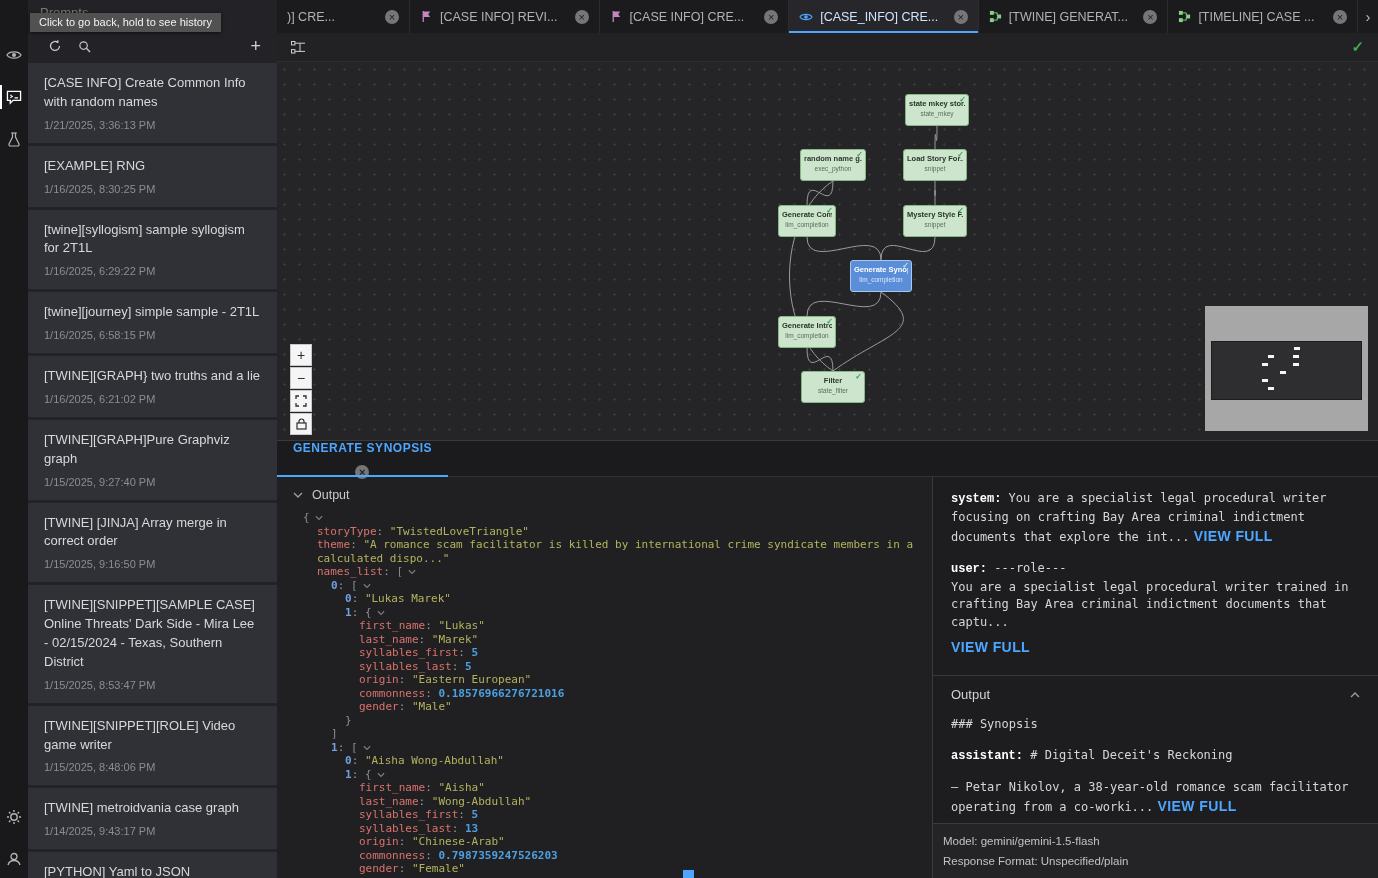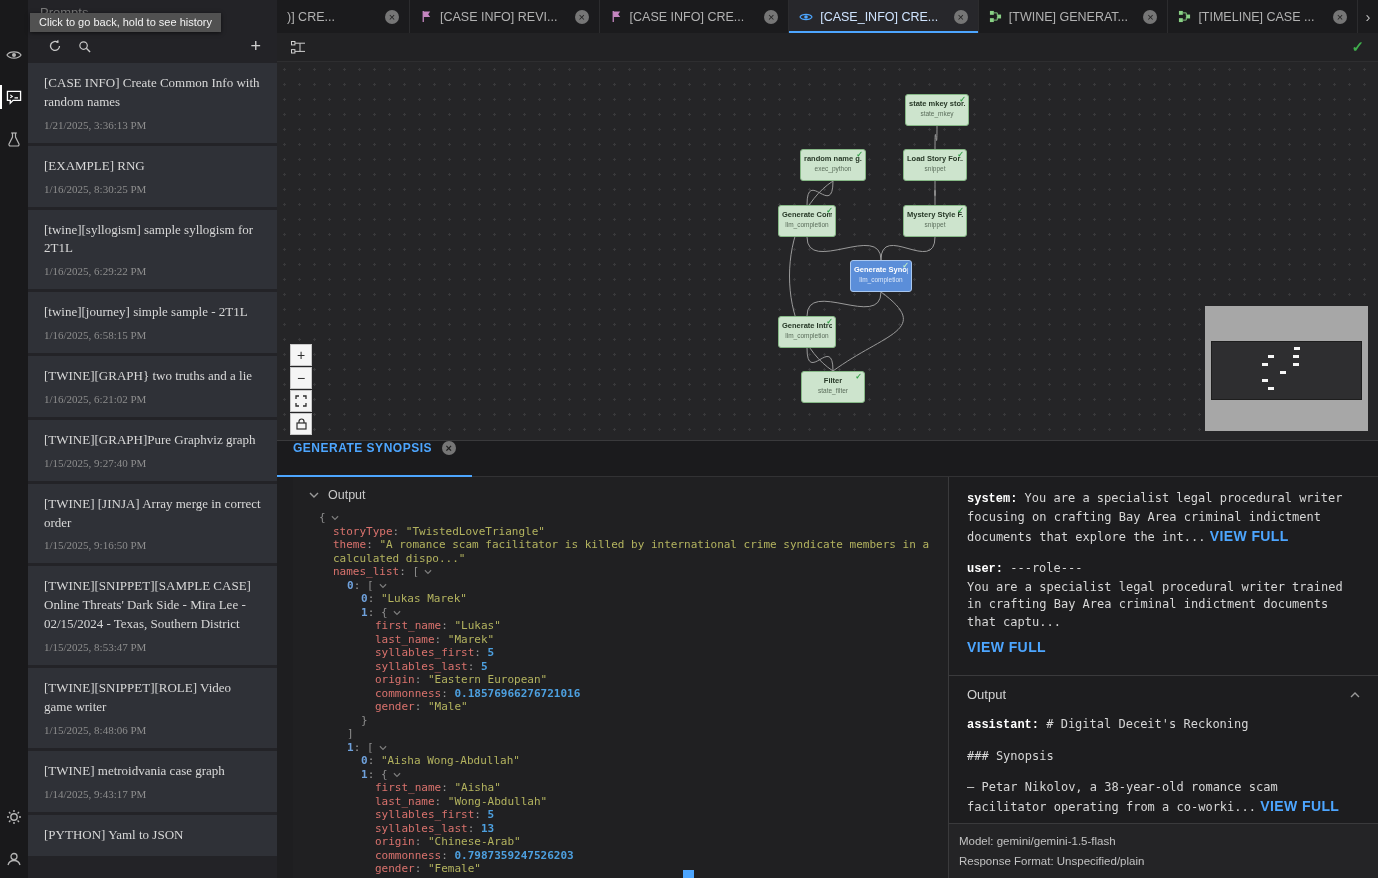--- a/index.html
+++ b/index.html
@@ -16,21 +16,21 @@
   .rail-spacer{flex:1;}
 
   
   .sidebar{width:249px;min-width:249px;background:#232327;position:relative;display:flex;flex-direction:column;}
   .sb-head{height:24px;padding:5px 12px 0;color:#787878;font-size:13px;}
   .tooltip{position:absolute;left:2px;top:13px;background:#515151;color:#f2f2f2;font-size:11px;
            padding:3px 9px 4px;z-index:6;white-space:nowrap;box-shadow:0 1px 4px rgba(0,0,0,.6);}
   .sb-toolbar{height:34px;min-height:34px;display:flex;align-items:center;gap:16px;padding:0 16px 0 20px;color:#c8c8c8;}
   .sb-ico{display:flex;align-items:center;cursor:pointer;}
   .sb-plus{margin-left:auto;font-size:18px;color:#cfcfcf;cursor:pointer;line-height:1;}
-  .prompt-list{flex:1;overflow:hidden;display:flex;flex-direction:column;gap:3px;font-family:Liberation Serif, serif;}
+  .prompt-list{flex:1;overflow:hidden;display:flex;flex-direction:column;gap:3px;}
   .prompt-item{background:#2f3137;padding:11px 16px 12px;cursor:pointer;}
   .prompt-title{color:#d8d8d8;font-size:13px;line-height:1.45;}
   .prompt-time{color:#8d8d8d;font-size:11px;margin-top:7px;}
 
   
   .main{flex:1;display:flex;flex-direction:column;min-width:0;}
 
   .tabbar{height:33px;min-height:33px;background:#1b1b1d;display:flex;}
   .tab{flex:1 1 0;min-width:0;display:flex;align-items:center;gap:7px;padding:0 10px;
        border-right:1px solid #2c2c2e;color:#b2b2b2;font-size:12.5px;position:relative;cursor:pointer;}
@@ -68,24 +68,24 @@
                line-height:1;display:flex;align-items:center;justify-content:center;padding:0;cursor:pointer;
                font-family:"Liberation Sans",sans-serif;}
 
   .minimap{position:absolute;right:10px;top:244px;width:163px;height:125px;background:#a7a7a7;cursor:pointer;}
   .mm-view{position:absolute;left:6px;top:35px;width:149px;height:57px;background:#2e2e30;border:1px solid #1e1e1e;}
   .mm-mark{position:absolute;width:6px;height:3px;background:#f5f5f5;}
 
   
   .panel{height:437px;min-height:437px;border-top:1px solid #3a3a3c;background:#1e1e20;display:flex;flex-direction:column;}
   .panel-tabs{height:35px;min-height:35px;background:#1b1b1d;border-bottom:1px solid #323234;display:flex;}
-  .panel-tab{display:flex;gap:10px;padding:0 16px;color:#4da6ff;font-size:12px;font-weight:bold;
-             letter-spacing:.5px;position:relative;cursor:pointer;}
+  .panel-tab{display:flex;align-items:center;gap:10px;padding:0 16px;color:#4da6ff;font-size:12px;font-weight:bold;
+             letter-spacing:.5px;position:relative;cursor:pointer;flex-direction:column;}
   .panel-tab::after{content:'';position:absolute;left:0;right:0;bottom:-1px;height:2px;background:#4da6ff;}
-  .panel-body{flex:1;display:flex;min-height:0;margin-left:16px;}
+  .panel-body{flex:1;display:flex;min-height:0;}
 
   .tree-pane{width:655px;min-width:655px;border-right:1px solid #3a3a3c;background:#202022;display:flex;
              flex-direction:column;overflow:hidden;}
   .tree-head{display:flex;align-items:center;gap:9px;padding:11px 16px 7px;color:#c9c9c9;font-size:12.5px;}
   .chev{color:#9a9a9a;display:flex;align-items:center;cursor:pointer;}
   .chev.up svg{transform:rotate(180deg);}
   .tree{flex:1;overflow:hidden;padding:2px 8px 0 26px;font-family:"DejaVu Sans Mono",monospace;
         font-size:11px;line-height:13.5px;}
   .ln{white-space:pre-wrap;}
   .tk-key{color:#d9726d;}
@@ -450,22 +450,22 @@
             </div>
           <div class="out-head">
             <span>Output</span>
             <span class="chev up">
               <svg width="10" height="7" viewBox="0 0 10 7">
                   <path d="M1 1l4 4 4-4" fill="none" stroke="currentColor" stroke-width="1.4"></path>
                 </svg>
             </span>
           </div>
           <div class="out-body">
+              <p>### Synopsis</p>
               <p><span class="role">assistant: </span># Digital Deceit's Reckoning</p>
-              <p>### Synopsis</p>
               <p>— Petar Nikolov, a 38-year-old romance scam facilitator operating from a co-worki...<span class="view-full"> VIEW FULL</span></p>
             </div>
           <div class="pane-foot">
             <div>Model: gemini/gemini-1.5-flash</div>
             <div>Response Format: Unspecified/plain</div>
           </div>
         </div>
 
       </div>
     </div>

